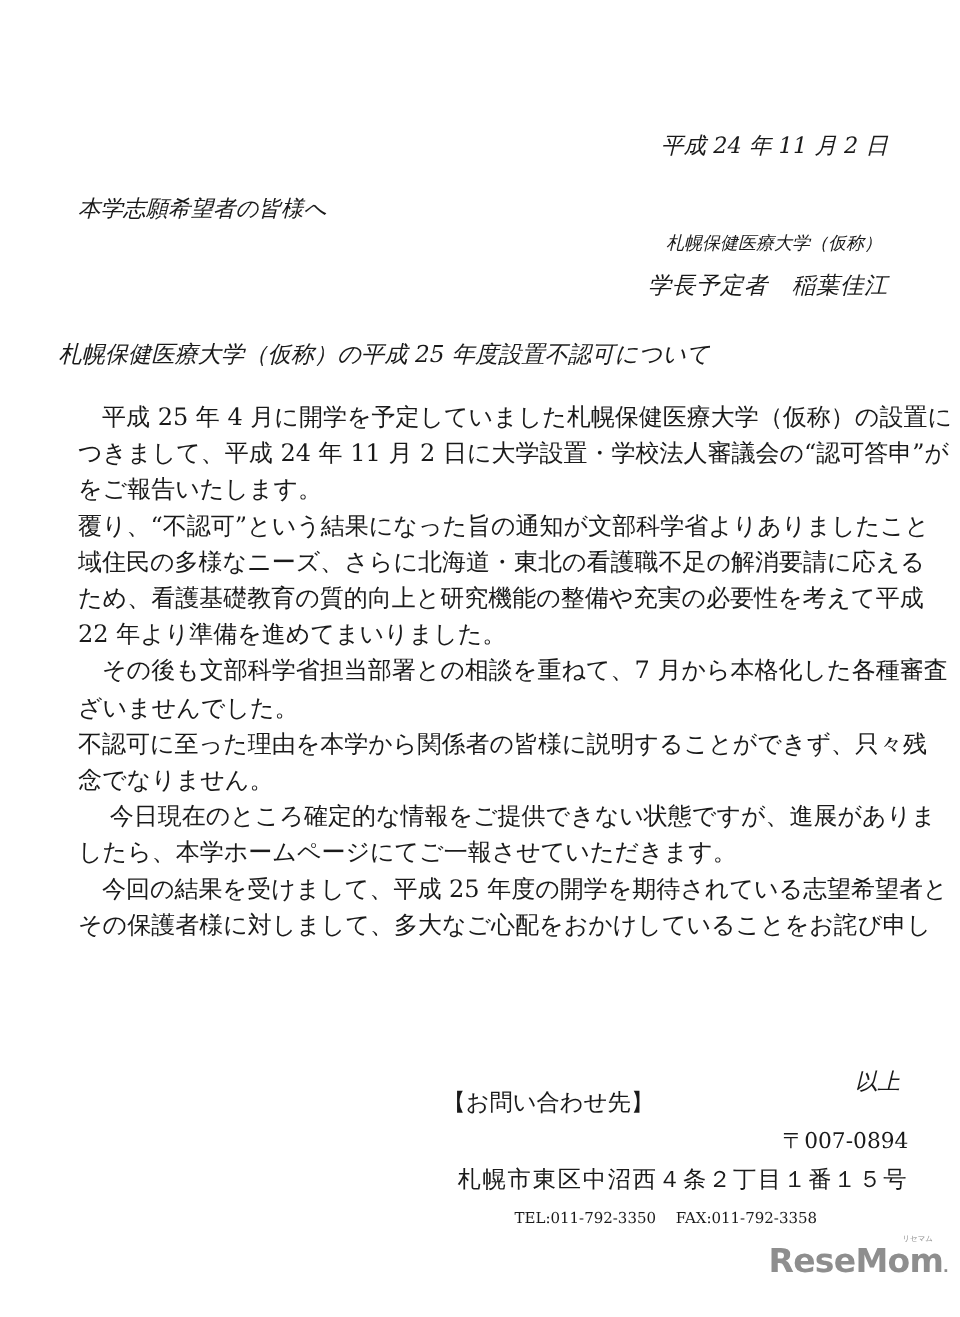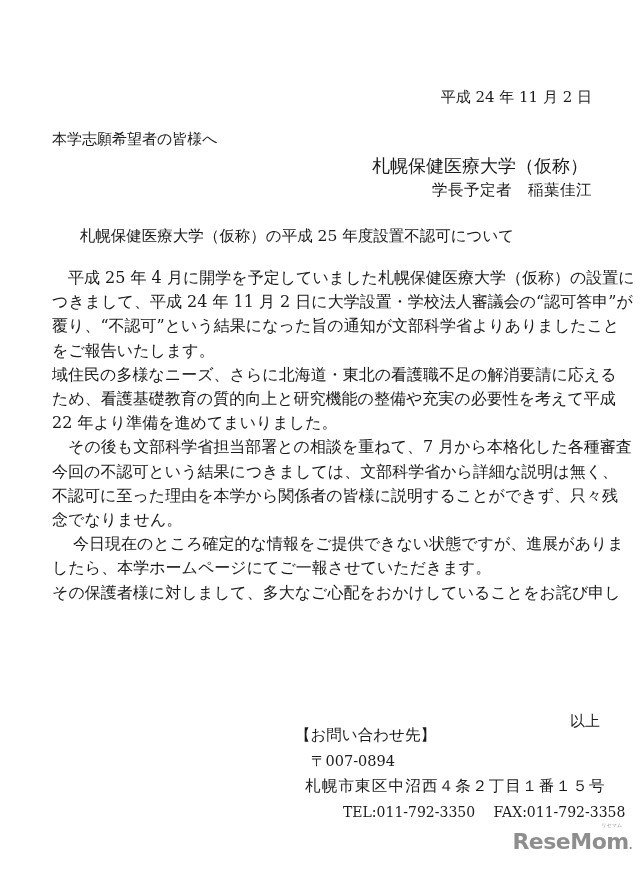--- a/index.html
+++ b/index.html
@@ -9,45 +9,45 @@
     }
     body {
       width: 640px;
       height: 878px;
       position: relative;
       overflow: hidden;
       font-family: "DejaVu Serif", "Liberation Serif", serif;
       color: #1a1a1a;
       font-size: 15.5px;
     }
-    .abs { position: absolute; white-space: nowrap; }
+    .abs { position: absolute; white-space: nowrap; font-style: italic; }
     .date { top: 88px; right: 48px; font-size: 15px; }
     .addressee { top: 130px; left: 52px; font-size: 15px; }
-    .sender-org { top: 154px; right: 52px; font-size: 18px; }
+    .sender-org { top: 154px; right: 52px; font-size: 12px; }
     .sender-name { top: 180px; right: 48px; font-size: 15.5px; letter-spacing: 0.5px; }
-    .title { top: 226px; left: 0; width: 512px; text-align: center; font-size: 15.5px; padding-left: 41px; }
+    .title { top: 226px; left: 0; width: 512px; text-align: center; font-size: 15.5px; }
     .body-text {
       position: absolute;
       top: 266px;
       left: 52px;
       width: 548px;
       line-height: 24.2px;
       font-size: 16px;
     }
     .body-text p {
       margin: 0;
       white-space: nowrap;
     }
     .closing { top: 712px; right: 40px; font-size: 15px; }
     .contact { position: absolute; left: 295px; top: 723px; font-size: 15.5px; line-height: 25.5px; }
     .contact div { white-space: nowrap; }
     .contact .c-org { padding-left: 10px; }
-    .contact .c-zip { padding-left: 16px; font-size: 14.5px; }
+    .contact .c-zip { padding-left: 16px; font-size: 14.5px; text-align: right; }
     .contact .c-addr { padding-left: 10px; letter-spacing: 1.2px; }
-    .contact .c-tel { padding-left: 48px; font-size: 14px; }
+    .contact .c-tel { padding-left: 48px; font-size: 10px; }
     .watermark {
       position: absolute;
       right: 8px;
       bottom: 24px;
       font-family: "DejaVu Sans", "Liberation Sans", sans-serif;
       font-weight: bold;
       font-size: 22px;
       color: rgba(110,110,110,0.78);
       letter-spacing: -0.5px;
     }
@@ -66,31 +66,32 @@
 
 <div class="abs date">平成 24 年 11 月 2 日</div>
 <div class="abs addressee">本学志願希望者の皆様へ</div>
 <div class="abs sender-org">札幌保健医療大学（仮称）</div>
 <div class="abs sender-name">学長予定者　稲葉佳江</div>
 <div class="abs title">札幌保健医療大学（仮称）の平成 25 年度設置不認可について</div>
 
 <div class="body-text">
   <p>　平成 25 年 4 月に開学を予定していました札幌保健医療大学（仮称）の設置に</p>
   <p>つきまして、平成 24 年 11 月 2 日に大学設置・学校法人審議会の“認可答申”が</p>
+  <p>をご報告いたします。</p>
   <p>覆り、“不認可”という結果になった旨の通知が文部科学省よりありましたこと</p>
-  <p>をご報告いたします。</p>
   <p>域住民の多様なニーズ、さらに北海道・東北の看護職不足の解消要請に応える</p>
   <p>ため、看護基礎教育の質的向上と研究機能の整備や充実の必要性を考えて平成</p>
   <p>22 年より準備を進めてまいりました。</p>
   <p>　その後も文部科学省担当部署との相談を重ねて、7 月から本格化した各種審査</p>
-  <p>今回の不認可という結果につきましては、文部科学省から詳細な説明は無く、</p>
+  <p>ざいませんでした。</p>
   <p>不認可に至った理由を本学から関係者の皆様に説明することができず、只々残</p>
   <p>念でなりません。</p>
   <p>　 今日現在のところ確定的な情報をご提供できない状態ですが、進展がありま</p>
   <p>したら、本学ホームページにてご一報させていただきます。</p>
+  <p>　今回の結果を受けまして、平成 25 年度の開学を期待されている志望希望者と</p>
   <p>その保護者様に対しまして、多大なご心配をおかけしていることをお詫び申し</p>
 </div>
 
 <div class="abs closing">以上</div>
 
 <div class="contact">
   <div class="c-heading">【お問い合わせ先】</div>
   <div class="c-zip">〒007-0894</div>
   <div class="c-addr">札幌市東区中沼西４条２丁目１番１５号</div>
   <div class="c-tel">TEL:011-792-3350　 FAX:011-792-3358</div>

